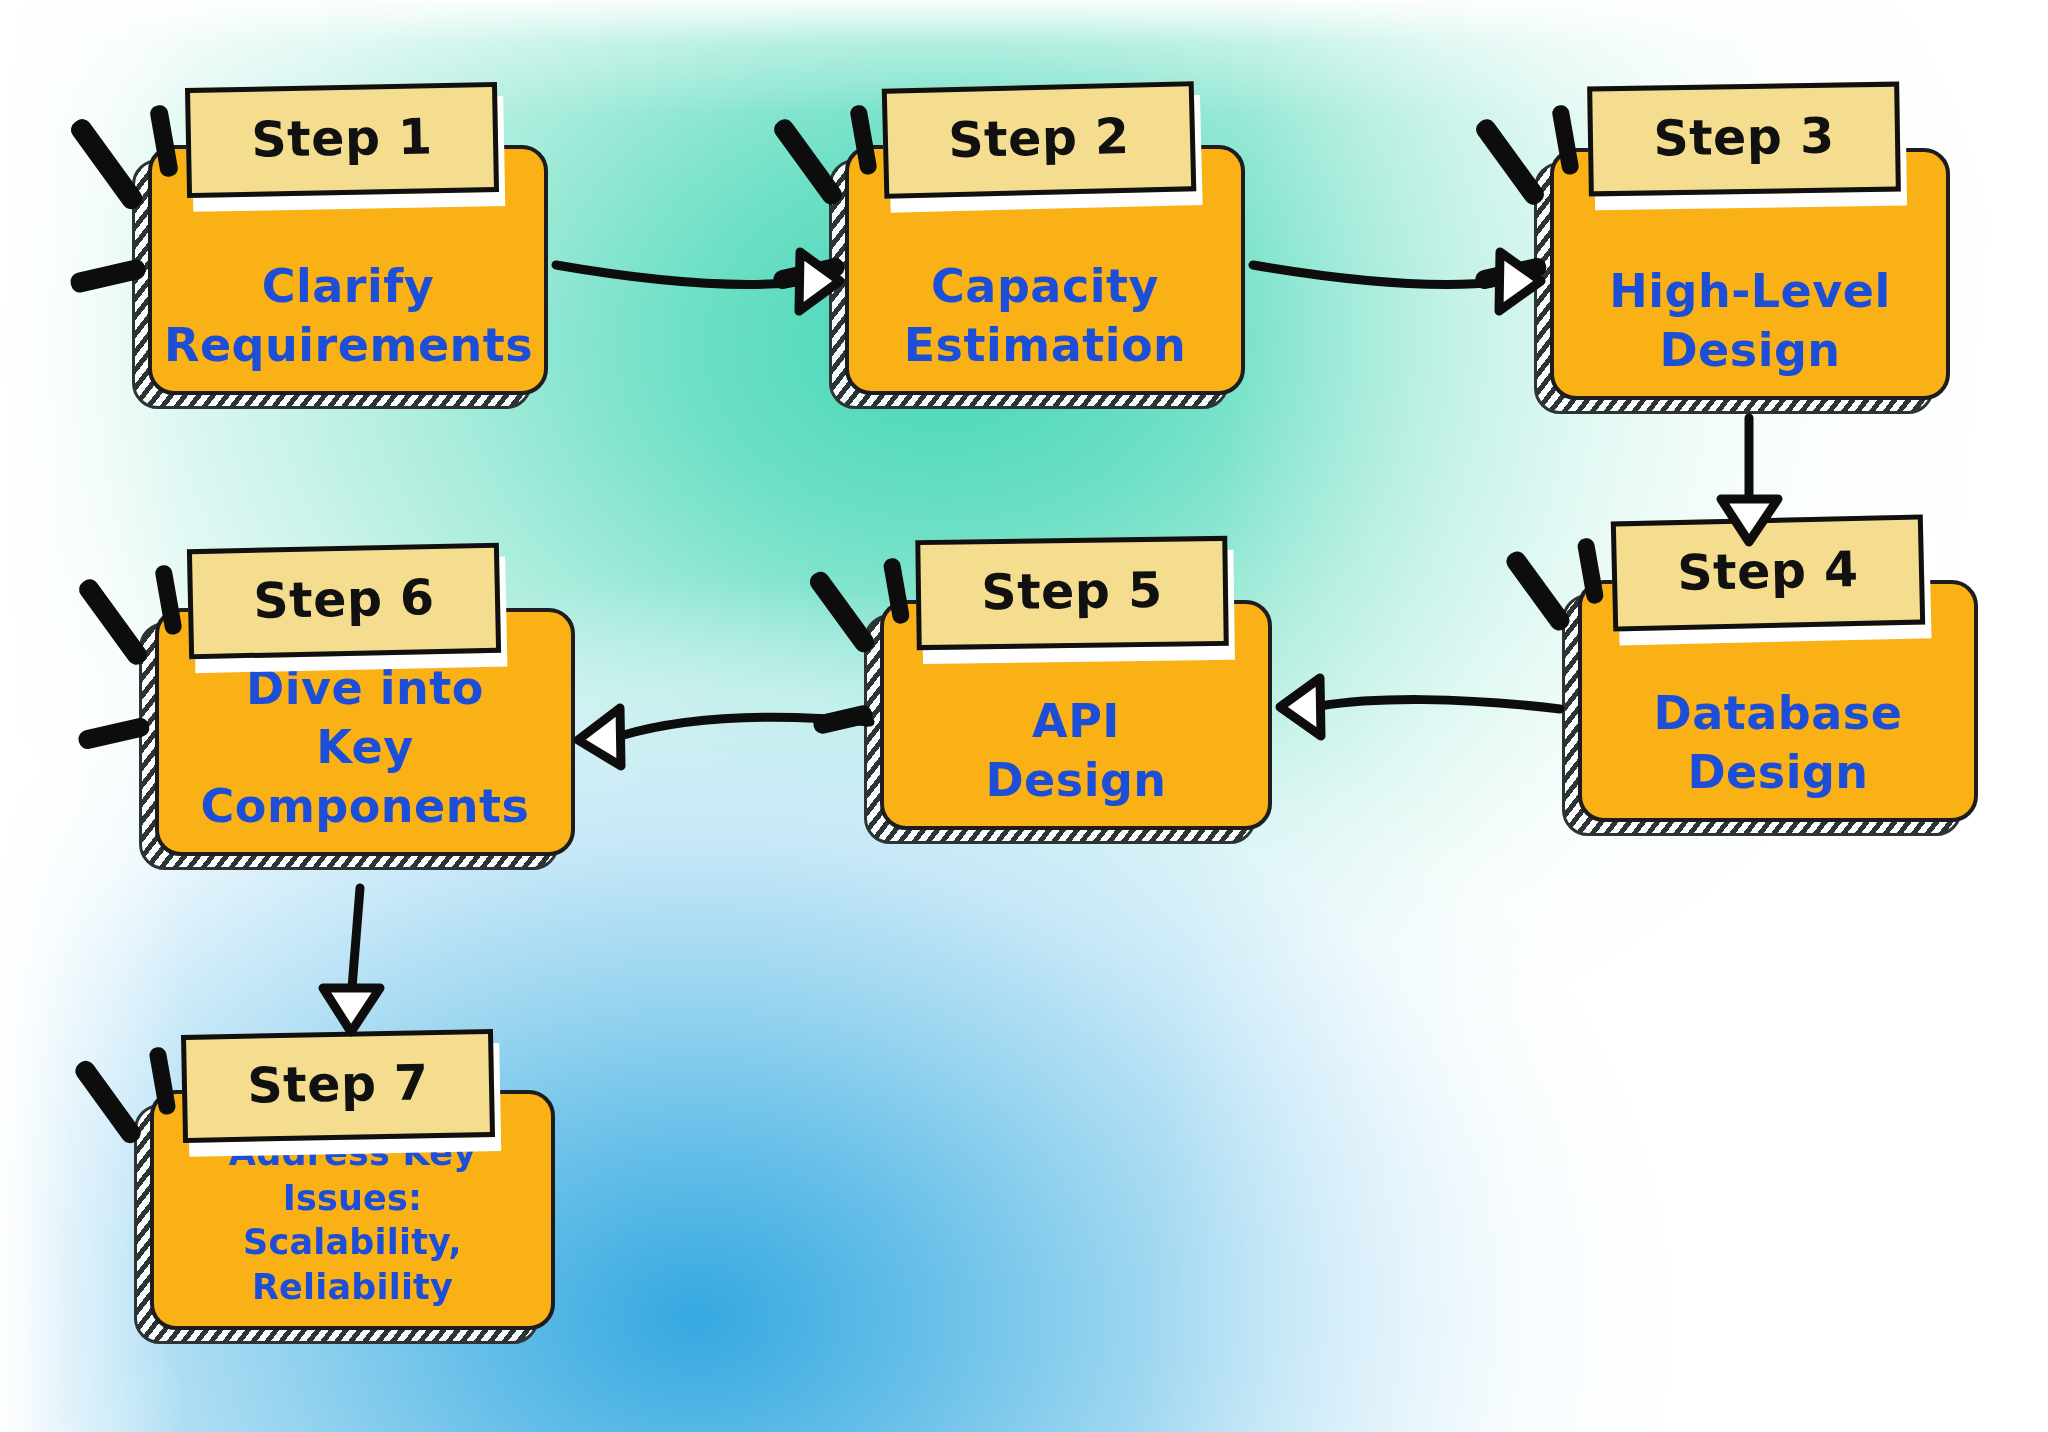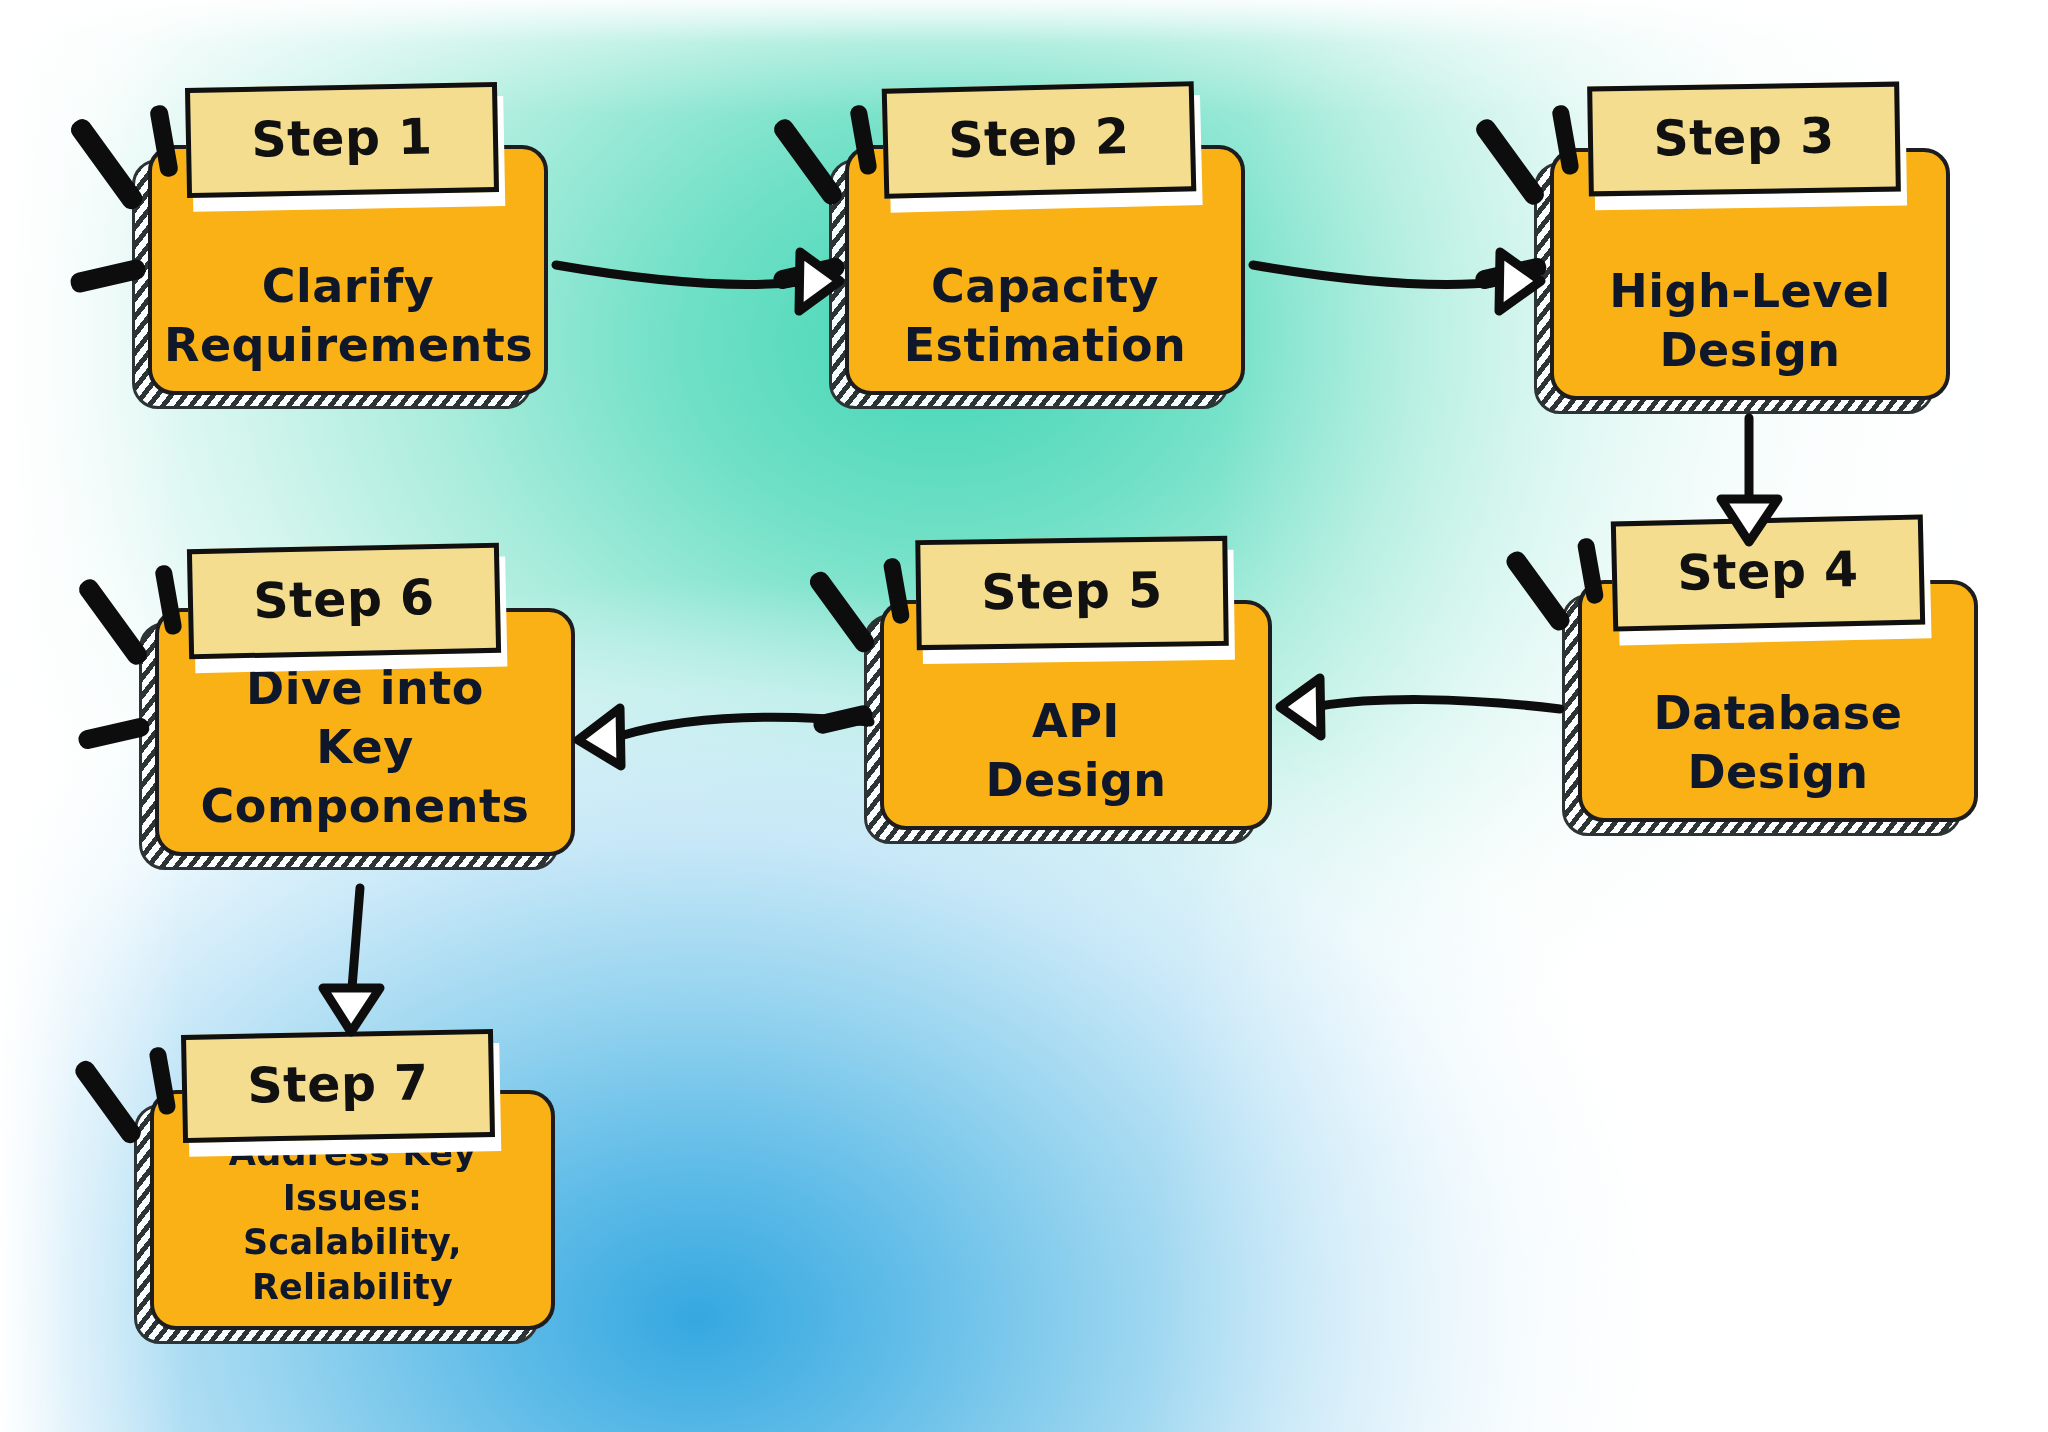--- a/index.html
+++ b/index.html
@@ -58,21 +58,21 @@
     position:absolute; inset:0;
     background:#f9b115;
     border:4px solid #1d1d1f;
     border-radius:26px;
     z-index:2;
     display:flex; align-items:flex-end; justify-content:center;
   }
   .card-text {
     width:100%;
     text-align:center;
-    color:#0f172a;
+    color:#1d4ed8;
     font-family:"DejaVu Sans", sans-serif;
     font-weight:700;
     letter-spacing:0.5px;
     line-height:1.28;
     padding:0 12px 16px 12px;
   }
   .card-text.sz-big   { font-size:46px; }
   .card-text.sz-small { font-size:35px; letter-spacing:0.2px; }
 
   

